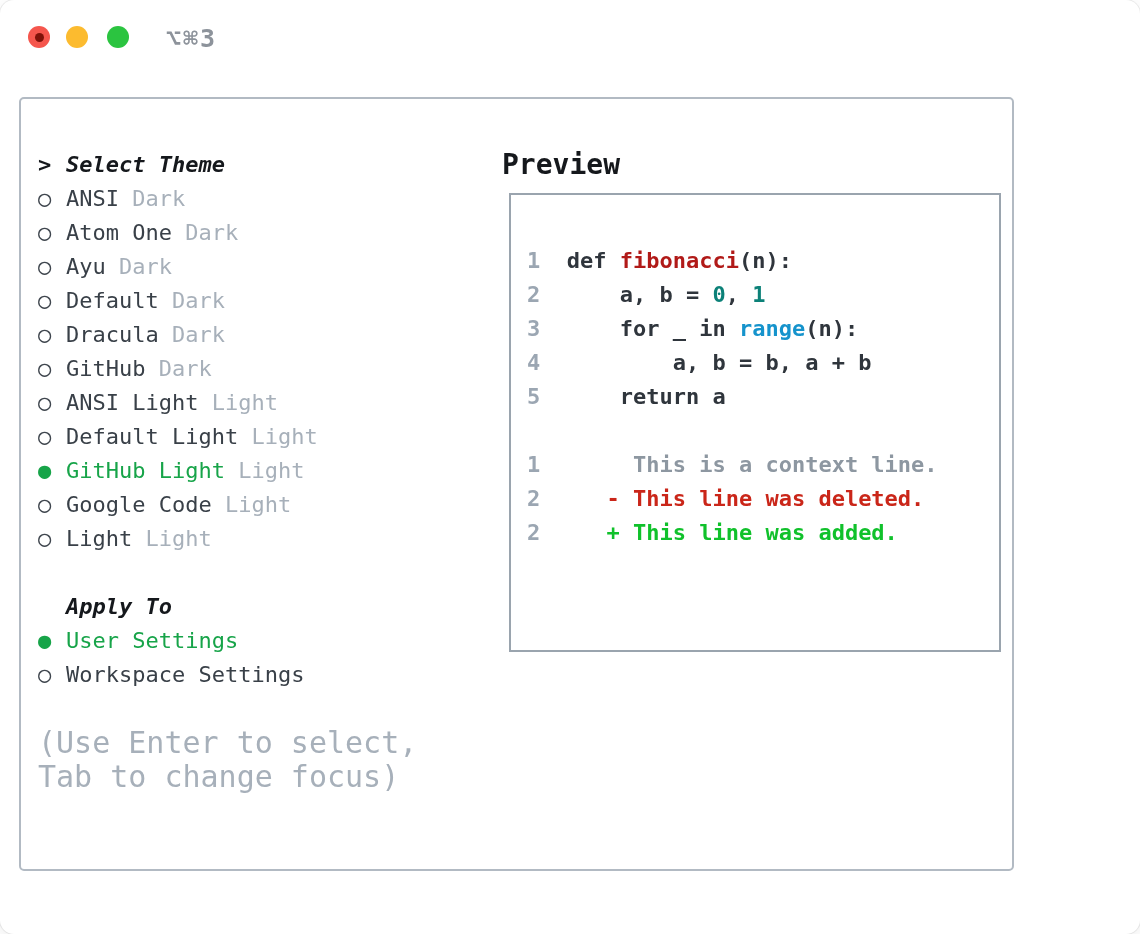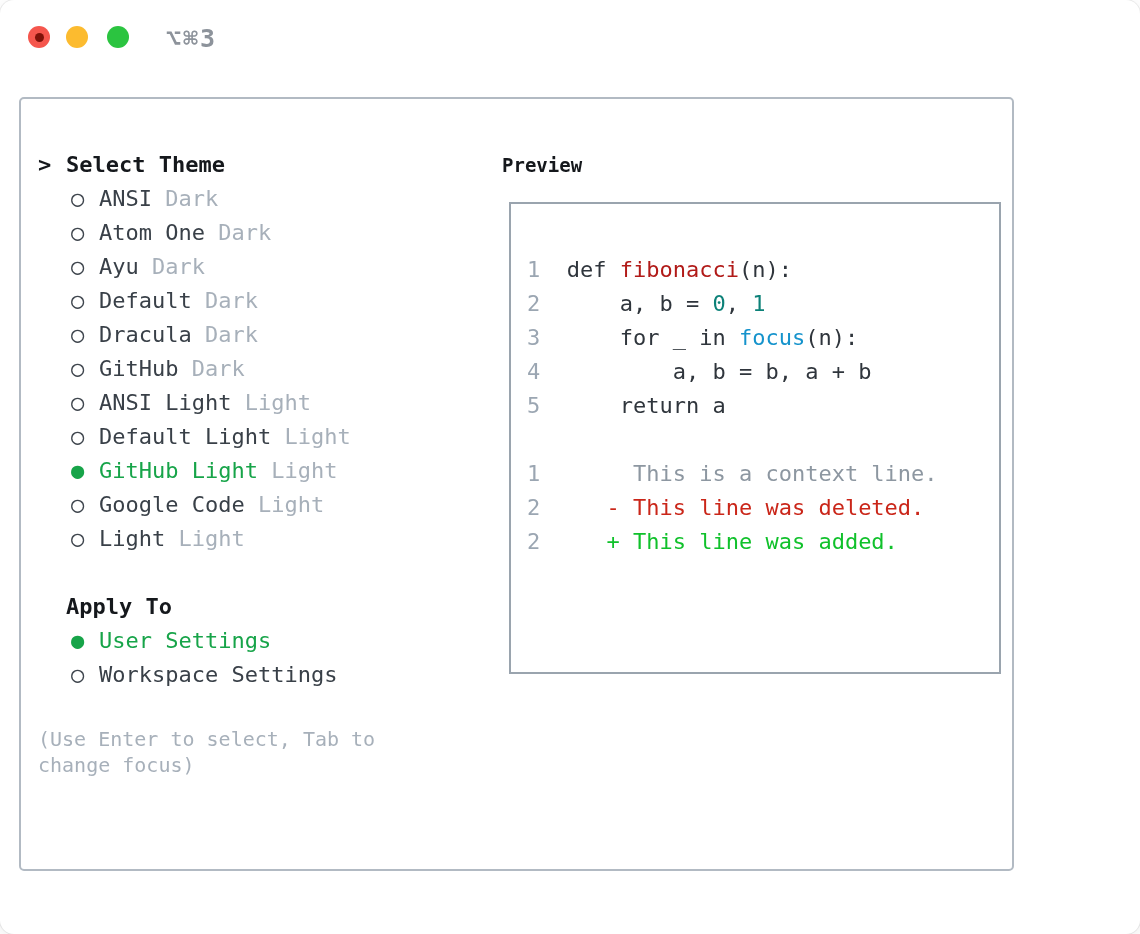--- a/index.html
+++ b/index.html
@@ -46,44 +46,45 @@
     background: #ffffff;
   }
   .row { height: 34px; line-height: 34px; white-space: pre; font-size: 22px; }
   .marker {
     display: inline-block; width: 28px;
     color: #3f464e;
   }
   .left-col {
     position: absolute; left: 17px; top: 49px; width: 450px;
   }
-  .row.header { font-weight: bold; color: var(--text_primary); }
+  .row.header { font-weight: bold; color: var(--text_primary); font-style: italic; }
   .row.header .marker { color: var(--text_primary); font-weight: bold; }
-  .theme-item { color: var(--text_item); cursor: default; margin-left: 33px; }
+  .theme-item { color: var(--text_item); cursor: default; }
   .theme-item .variant { color: var(--text_muted); }
   .theme-item.selected .name { color: var(--accent_green); }
   .theme-item.selected .marker { color: var(--accent_green); }
   .spacer-row { height: 34px; }
   .hint {
-    width: 398px; font-size: 20px; line-height: 26px;
+    width: 398px; font-size: 30px; line-height: 34px;
     color: var(--text_muted); white-space: normal;
   }
   
   .preview-label {
     position: absolute; left: 481px; top: 49px;
     height: 34px; line-height: 34px;
-    font-size: 19px; font-weight: bold; color: var(--text_primary);
+    font-size: 28px; font-weight: bold; color: var(--text_primary);
   }
   .preview-box {
-    position: absolute; left: 488px; top: 103px;
+    position: absolute; left: 488px; top: 94px;
     width: 472px; height: 402px;
     border: 2px solid var(--preview_border);
     background: #ffffff;
-    padding: 49px 0 17px 16px;
+    padding: 49px 0 4px 16px;
     box-sizing: content-box;
+    font-weight: bold;
   }
   .code-line { height: 34px; line-height: 34px; font-size: 22px; white-space: pre; }
   .lineno { display: inline-block; width: 3ch; color: var(--lineno); }
   .tok-plain   { color: var(--code_plain); }
   .tok-fn      { color: var(--code_function_red); }
   .tok-num     { color: var(--code_number_teal); }
   .tok-builtin { color: var(--code_builtin_blue); }
   .tok-ctx     { color: var(--diff_context_gray); margin-top: 29px; }
   .tok-del     { color: var(--diff_deleted_red); }
   .tok-add     { color: var(--diff_added_green); }
@@ -133,21 +134,21 @@
       <div class="spacer-row"></div>
 
       <div class="hint">(Use Enter to select, Tab to change focus)</div>
     </div>
 
     <div class="preview-label">Preview</div>
 
     <div class="preview-box" id="preview-box">
         <div class="code-line"><span class="lineno">1</span><span class="tok-plain">def </span><span class="tok-fn">fibonacci</span><span class="tok-plain">(n):</span></div>
         <div class="code-line"><span class="lineno">2</span><span class="tok-plain">    a, b = </span><span class="tok-num">0</span><span class="tok-plain">, </span><span class="tok-num">1</span></div>
-        <div class="code-line"><span class="lineno">3</span><span class="tok-plain">    for _ in </span><span class="tok-builtin">focus</span><span class="tok-plain">(n):</span></div>
+        <div class="code-line"><span class="lineno">3</span><span class="tok-plain">    for _ in </span><span class="tok-builtin">range</span><span class="tok-plain">(n):</span></div>
         <div class="code-line"><span class="lineno">4</span><span class="tok-plain">        a, b = b, a + b</span></div>
         <div class="code-line"><span class="lineno">5</span><span class="tok-plain">    return a</span></div>
         <div class="code-line"><span class="lineno"></span></div>
         <div class="code-line"><span class="lineno">1</span><span class="tok-ctx">     This is a context line.</span></div>
         <div class="code-line"><span class="lineno">2</span><span class="tok-del">   - This line was deleted.</span></div>
         <div class="code-line"><span class="lineno">2</span><span class="tok-add">   + This line was added.</span></div>
       </div>
 
   </div>
 </div>

